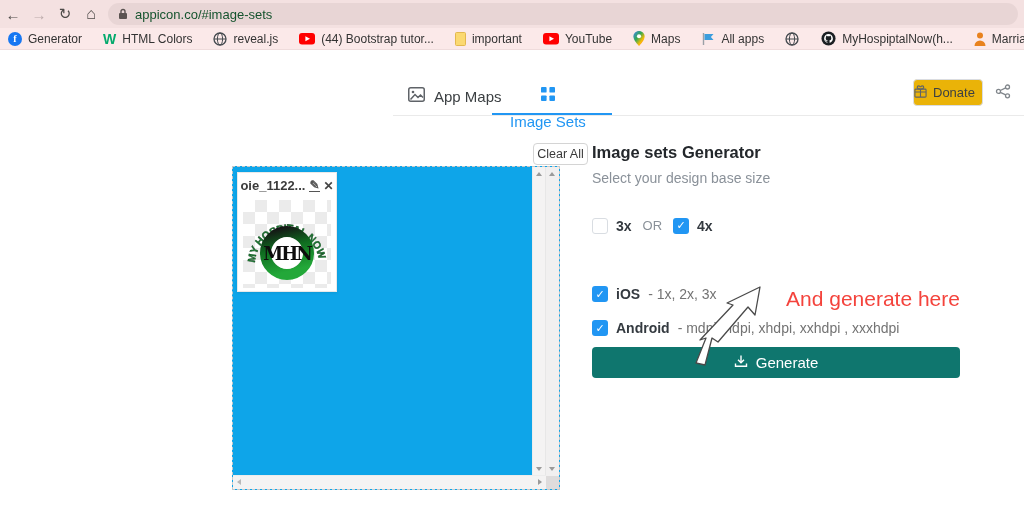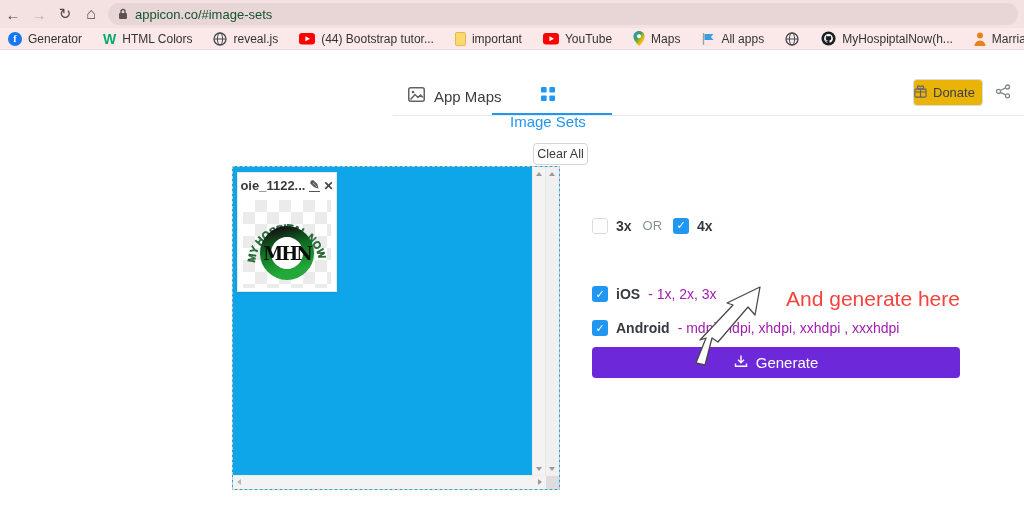--- a/index.html
+++ b/index.html
@@ -76,22 +76,22 @@
   .size-row{top:206px;}
   .cb{width:16px;height:16px;border-radius:3px;box-sizing:border-box;display:flex;align-items:center;
       justify-content:center;cursor:pointer;flex:0 0 auto;}
   .cb-off{background:#fff;border:1px solid #d9dde2;}
   .cb-on{background:#2196f3;color:#fff;font-size:11px;line-height:1;}
   .opt-label{font-weight:bold;color:#343a40;}
   .or-label{color:#8a9199;font-size:13px;margin:12px 3px;}
   .rp-desc{position:absolute;left:592px;top:231px;width:432px;font-size:14px;color:#8a9199;line-height:23px;}
   .ios-row{top:286px;}
   .android-row{top:320px;}
-  .plat-sizes{color:#a21caf;}
-  .generate-btn{position:absolute;left:592px;top:347px;width:368px;height:31px;background:#6d28d9;
+  .plat-sizes{color:#737373;}
+  .generate-btn{position:absolute;left:592px;top:347px;width:368px;height:31px;background:#0f766e;
                 border-radius:4px;display:flex;align-items:center;justify-content:center;gap:8px;
                 color:#fff;font-size:15px;cursor:pointer;z-index:2;}
   .gen-hint{position:absolute;left:786px;top:287px;font-size:21px;color:#f4433c;z-index:4;}
   .arrow-annot{position:absolute;left:680px;top:280px;z-index:3;pointer-events:none;}
 </style>
 </head>
 <body>
 
 <div class="stage">
 
@@ -300,20 +300,22 @@
           </text>
           <circle cx="44" cy="53" r="21.5" fill="none" stroke="url(#ringGrad)" stroke-width="11"></circle>
           <circle cx="44" cy="53" r="15.5" fill="#ffffff"></circle>
           <text x="44" y="60" text-anchor="middle" font-size="18" font-weight="bold" fill="#0d0d0d" font-family="'DejaVu Serif',serif" letter-spacing="-2">MHN</text>
         </svg>
       </div>
     </div>
   </div>
 
 
+  <div class="rp-title">Image sets Generator</div>
+  <div class="rp-sub">Select your design base size</div>
 
   <div class="row size-row">
     <span class="cb cb-off"></span>
     <span class="opt-label">3x</span>
     <span class="or-label">OR</span>
     <span class="cb cb-on">
         <span>✓</span>
       </span>
     <span class="opt-label">4x</span>
   </div>

